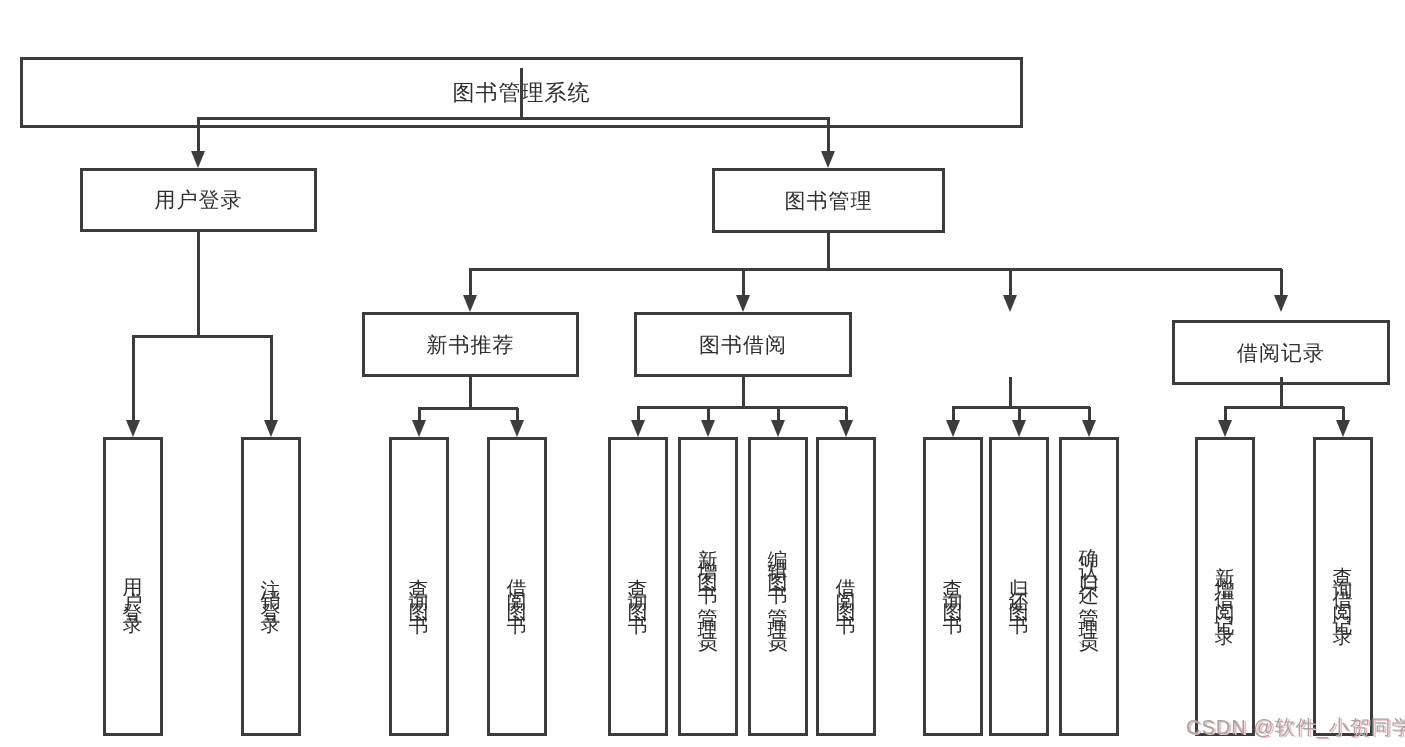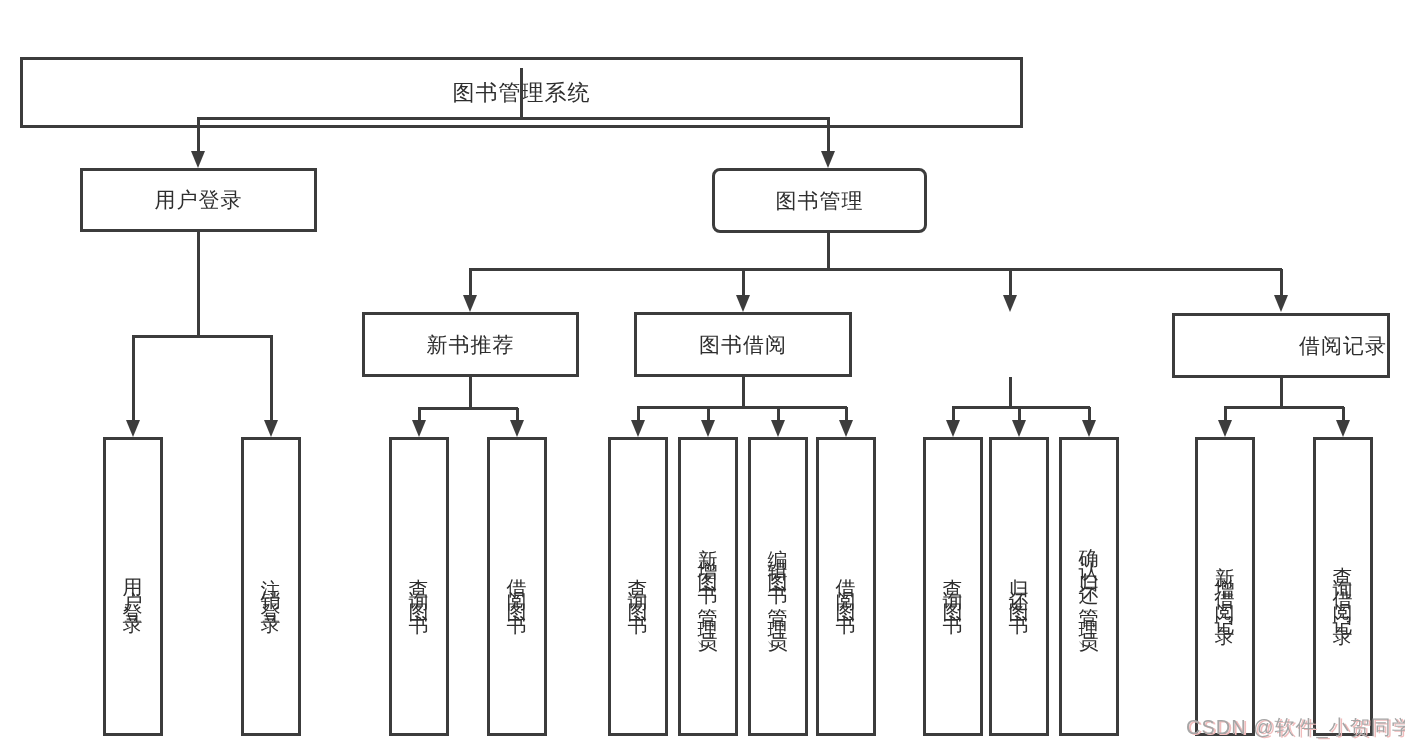--- a/index.html
+++ b/index.html
@@ -65,21 +65,21 @@
       <i class="head"></i>
     </div>
   <div class="arrow" style="left:828px;top:118px;height:50px;">
       <i class="shaft"></i>
       <i class="head"></i>
     </div>
 
   <div class="node" style="left:80px;top:168px;width:237px;height:64px;">
     <span>用户登录</span>
   </div>
-  <div class="node" style="left:712px;top:168px;width:215px;height:65px;border-radius:8px;">
+  <div class="node" style="left:712px;top:168px;width:233px;height:65px;">
     <span>图书管理</span>
   </div>
 
   <div class="vline" style="left:198px;top:232px;height:104px;"></div>
   <div class="hline" style="left:132px;top:336px;width:141px;"></div>
   <div class="arrow" style="left:133px;top:336px;height:101px;">
       <i class="shaft"></i>
       <i class="head"></i>
     </div>
   <div class="arrow" style="left:271px;top:336px;height:101px;">
@@ -105,21 +105,21 @@
       <i class="shaft"></i>
       <i class="head"></i>
     </div>
 
   <div class="node" style="left:362px;top:312px;width:217px;height:65px;">
     <span>新书推荐</span>
   </div>
   <div class="node" style="left:634px;top:312px;width:218px;height:65px;">
     <span>图书借阅</span>
   </div>
-  <div class="node" style="left:1172px;top:313px;width:218px;height:65px;justify-content:flex-end;">
+  <div class="node" style="left:1172px;top:320px;width:218px;height:65px;">
     <span>借阅记录</span>
   </div>
 
   <div class="vline" style="left:470px;top:377px;height:32px;"></div>
   <div class="hline" style="left:418px;top:408px;width:100px;"></div>
   <div class="arrow" style="left:419px;top:408px;height:29px;">
       <i class="shaft"></i>
       <i class="head"></i>
     </div>
   <div class="arrow" style="left:517px;top:408px;height:29px;">

